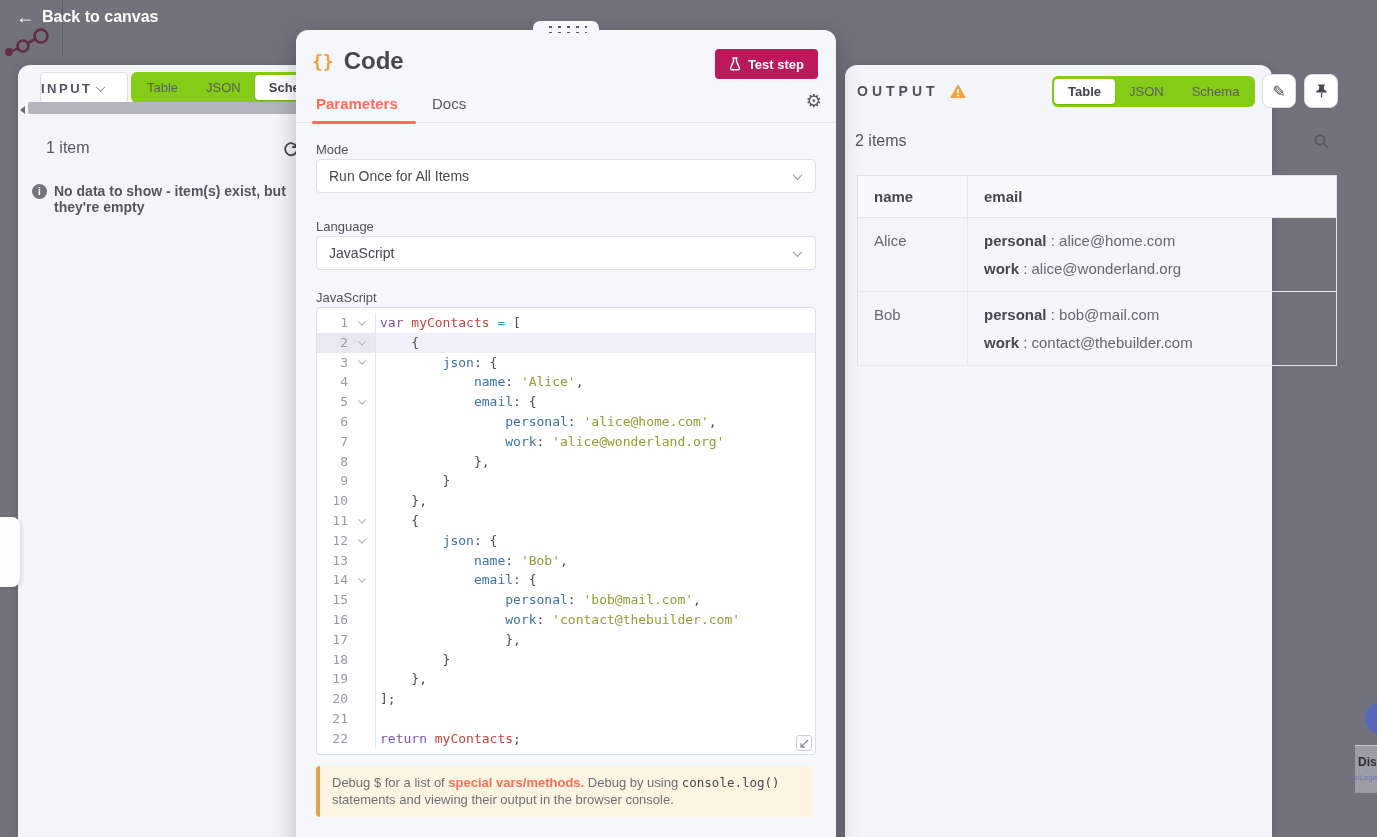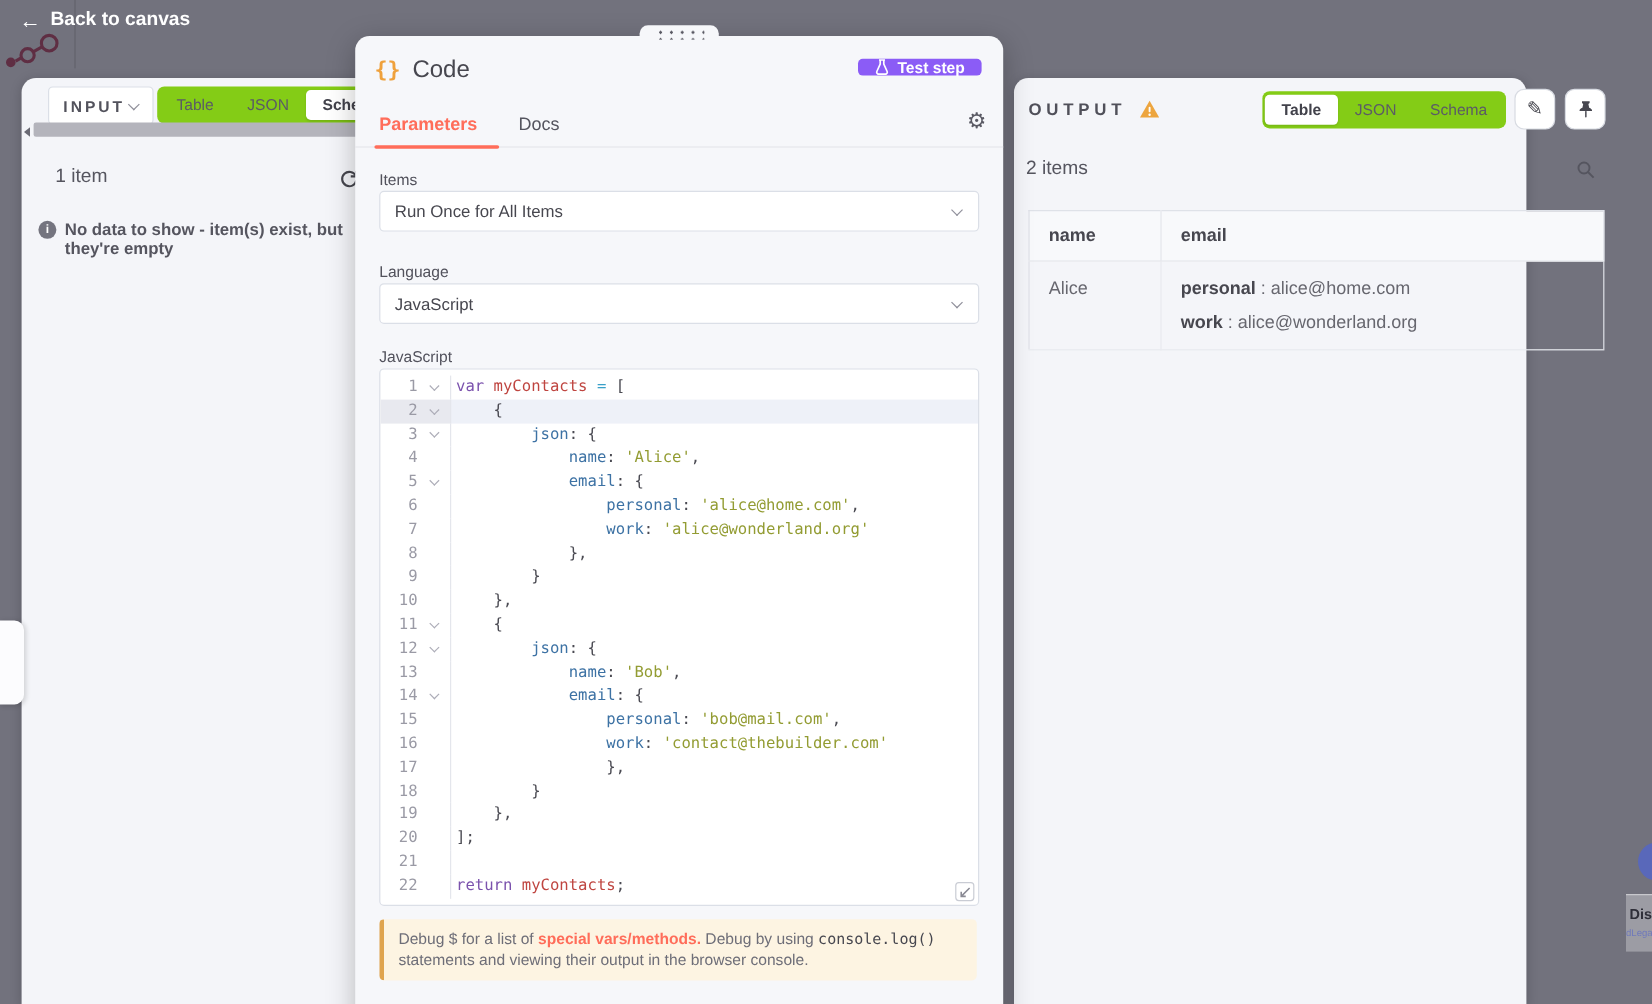--- a/index.html
+++ b/index.html
@@ -28,21 +28,21 @@
   
   .icon-btn{width:34px;height:34px;background:#fff;border:1px solid #d8dbe2;border-radius:8px;
     display:flex;align-items:center;justify-content:center;cursor:pointer;color:#47474f;}
 
   .chev{display:inline-block;width:7px;height:7px;border-right:1.6px solid #90909b;
     border-bottom:1.6px solid #90909b;transform:rotate(45deg) translate(-1px,-1px);}
 
   
   #input-panel{left:18px;width:660px;}
   .input-select{position:absolute;left:22px;top:7px;width:88px;height:32px;background:#fff;
-    border:1px solid #dbdfe7;border-radius:4px;display:flex;align-items:center;justify-content:center;
+    border:1px solid #dbdfe7;border-radius:4px;display:flex;align-items:center;justify-content:flex-start;
     gap:4px;cursor:pointer;}
   .input-select .lbl{font-size:13px;font-weight:600;letter-spacing:2.5px;color:#52525c;}
   #input-tabs{position:absolute;left:113px;top:7px;}
   .hscroll-arrow{position:absolute;left:2px;top:41px;width:0;height:0;
     border-top:4px solid transparent;border-bottom:4px solid transparent;border-right:5px solid #6a6a74;cursor:pointer;}
   .hscroll-thumb{position:absolute;left:10px;top:37px;width:330px;height:12px;background:#b4b4bc;border-radius:2px;cursor:pointer;}
   .items-count{font-size:16px;color:#55555f;}
   #input-count{position:absolute;left:28px;top:74px;}
   .refresh-wrap{position:absolute;left:264px;top:76px;}
   .empty-msg{position:absolute;left:14px;top:118px;display:flex;gap:7px;width:270px;}
@@ -56,22 +56,22 @@
   
   #modal{position:absolute;left:296px;top:30px;width:540px;height:830px;background:#f6f7fa;
     border-radius:12px;box-shadow:0 6px 24px rgba(0,0,0,.25);z-index:5;}
   .drag-tab{position:absolute;left:237px;top:-9px;width:66px;height:18px;background:#f6f7fa;
     border-radius:7px 7px 0 0;display:flex;align-items:flex-start;justify-content:center;cursor:grab;}
   .drag-dots{width:42px;height:9px;margin-top:3px;
     background-image:radial-gradient(circle,#595963 1.15px,transparent 1.35px);
     background-size:9px 6px;background-position:1px 0;}
   .modal-head{position:absolute;left:16px;top:17px;display:flex;align-items:center;gap:10px;}
   .brace-icon{font-family:"DejaVu Sans Mono",monospace;font-size:18px;font-weight:700;color:#efa13c;}
-  .modal-title{font-size:20px;font-weight:400;color:#47474f;}
-  .test-btn{position:absolute;right:18px;top:19px;height:14px;padding:0 14px;background:#8b5cf6;border:none;
+  .modal-title{font-size:24px;font-weight:700;color:#47474f;}
+  .test-btn{position:absolute;right:18px;top:19px;height:30px;padding:0 14px;background:#be185d;border:none;
     border-radius:4px;color:#fff;font-size:13px;font-weight:600;display:flex;align-items:center;gap:7px;cursor:pointer;
     font-family:"Liberation Sans",sans-serif;}
   .modal-tabs{position:absolute;left:0;top:58px;width:100%;height:35px;border-bottom:1px solid #e4e6eb;}
   .mtab{position:absolute;top:7px;font-size:15px;cursor:pointer;}
   .mtab.params{left:20px;color:#ff6d5a;font-weight:600;}
   .mtab.docs{left:136px;color:#55555f;}
   .mtab-underline{position:absolute;left:16px;bottom:-2px;width:104px;height:3px;background:#ff6d5a;border-radius:2px;}
   .gear{position:absolute;right:14px;top:4px;font-size:18px;color:#5a5a64;cursor:pointer;line-height:1;}
 
   .field-label{position:absolute;left:20px;font-size:13px;color:#52525c;}
@@ -204,21 +204,21 @@
     <span>Test step</span>
   </button>
 
   <div class="modal-tabs">
     <span class="mtab params">Parameters</span>
     <span class="mtab docs">Docs</span>
     <span class="mtab-underline"></span>
     <span class="gear">⚙</span>
   </div>
 
-  <div class="field-label" style="top:112px">Items</div>
+  <div class="field-label" style="top:112px">Mode</div>
   <div class="select-box" style="top:129px">
     <span>Run Once for All Items</span>
     <span class="chev"></span>
   </div>
 
   <div class="field-label" style="top:189px">Language</div>
   <div class="select-box" style="top:206px">
     <span>JavaScript</span>
     <span class="chev"></span>
   </div>
@@ -441,20 +441,27 @@
         </tr>
       </thead>
     <tbody id="out-body">
         <tr>
           <td>Alice</td>
           <td>
             <div class="kv"><span class="k">personal</span> : alice@home.com</div>
             <div class="kv"><span class="k">work</span> : alice@wonderland.org</div>
           </td>
         </tr>
+        <tr>
+          <td>Bob</td>
+          <td>
+            <div class="kv"><span class="k">personal</span> : bob@mail.com</div>
+            <div class="kv"><span class="k">work</span> : contact@thebuilder.com</div>
+          </td>
+        </tr>
       </tbody>
   </table>
 </div>
 
 <div class="right-strip">
   <div class="remnant-circle"></div>
   <div class="remnant-panel">
     <div class="remnant-t1">Dis</div>
     <div class="remnant-t2">dLega</div>
   </div>

